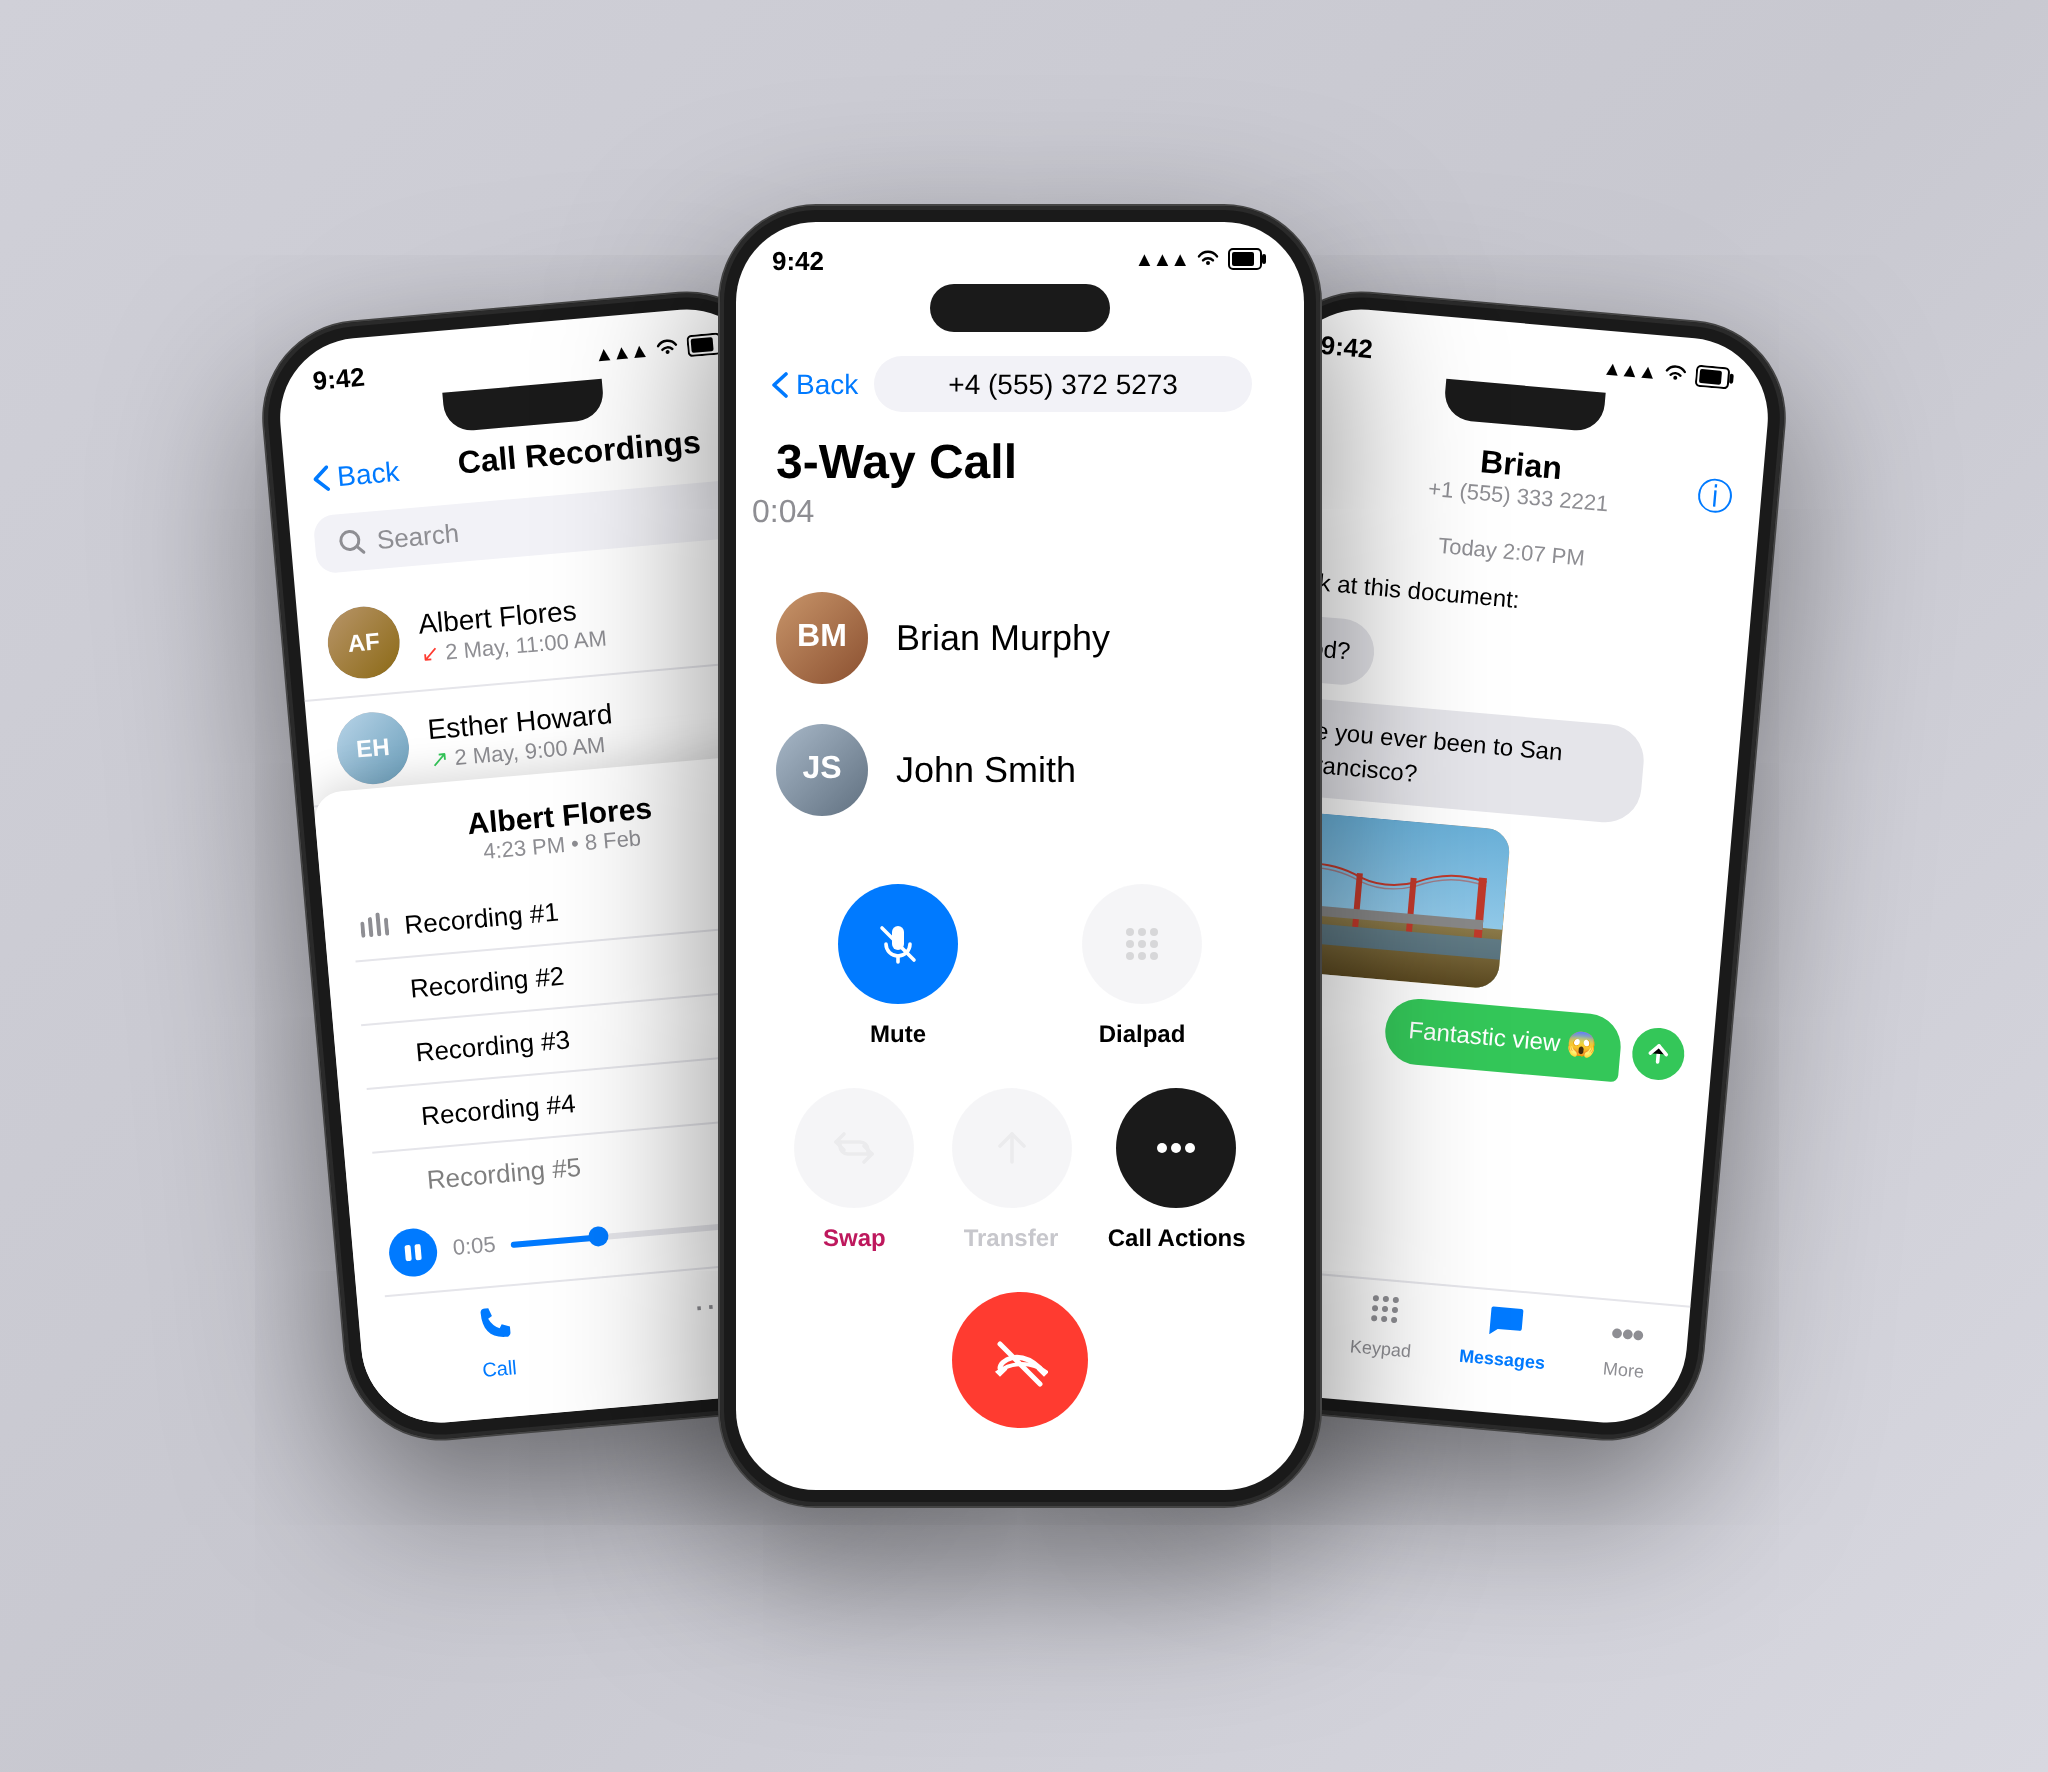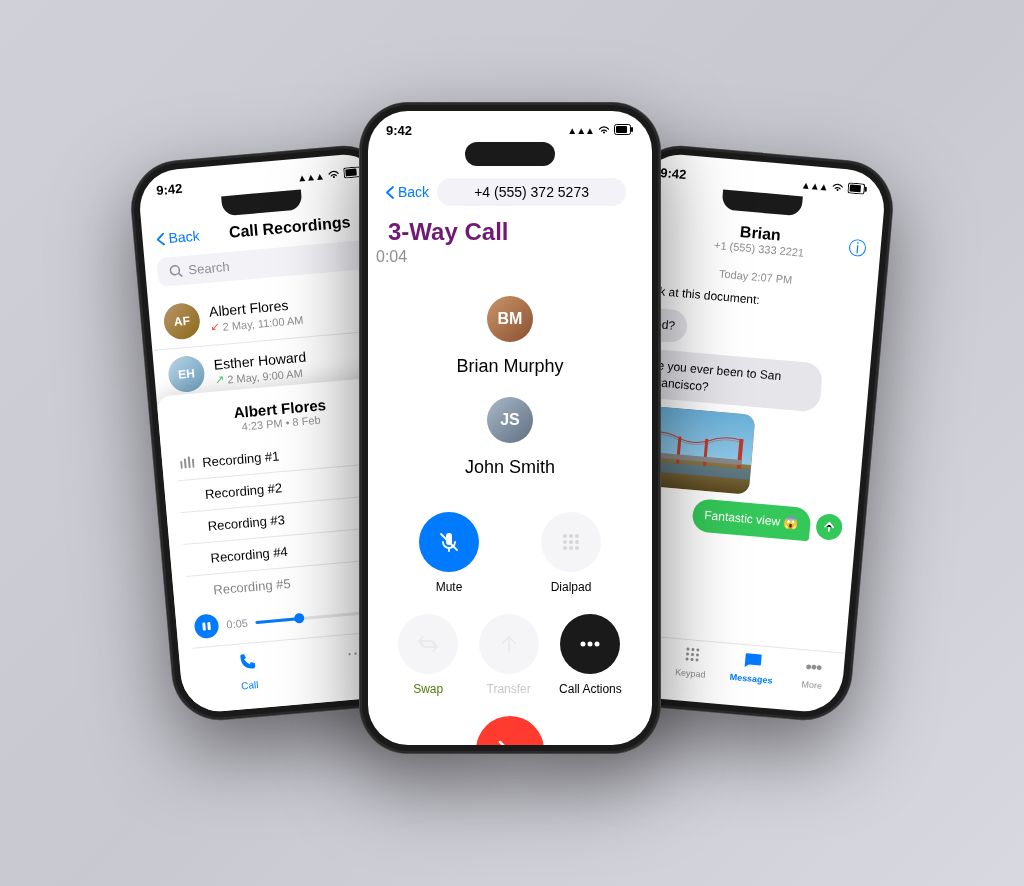--- a/index.html
+++ b/index.html
@@ -302,36 +302,35 @@
       font-weight: 500;
       color: #000;
       margin: 0 8px;
     }
 
     .call-title {
       font-size: 24px;
       font-weight: 700;
       padding: 0 20px;
       margin-bottom: 2px;
-      color: #701a75;
+      color: #000000;
     }
 
     .call-duration {
       font-size: 16px;
       color: #8e8e93;
       padding: 0 8px;
       margin-bottom: 20px;
     }
 
     .caller-item {
       display: flex;
       align-items: center;
       padding: 10px 20px;
       gap: 14px;
-      flex-direction: column;
     }
 
     .caller-avatar {
       width: 46px;
       height: 46px;
       border-radius: 50%;
       background: #c7c7cc;
       flex-shrink: 0;
       overflow: hidden;
       display: flex;
@@ -350,20 +349,21 @@
       display: flex;
       justify-content: space-around;
       margin-bottom: 20px;
     }
 
     .ctrl-btn {
       display: flex;
       flex-direction: column;
       align-items: center;
       gap: 8px;
+      font-weight: bold;
     }
 
     .ctrl-circle {
       width: 60px;
       height: 60px;
       border-radius: 50%;
       background: #e5e5ea;
       display: flex;
       align-items: center;
       justify-content: center;
@@ -756,21 +756,21 @@
         <div class="controls-row">
           <div class="ctrl-btn">
             <div class="ctrl-circle disabled">
               <svg width="22" height="22" viewBox="0 0 22 22" fill="none">
                 <path d="M6 4l-4 4 4 4" stroke="#c7c7cc" stroke-width="1.8" stroke-linecap="round" stroke-linejoin="round"></path>
                 <path d="M2 8h12a4 4 0 014 4v2" stroke="#c7c7cc" stroke-width="1.8" stroke-linecap="round"></path>
                 <path d="M16 18l4-4-4-4" stroke="#c7c7cc" stroke-width="1.8" stroke-linecap="round" stroke-linejoin="round"></path>
                 <path d="M20 14H8a4 4 0 01-4-4V8" stroke="#c7c7cc" stroke-width="1.8" stroke-linecap="round"></path>
               </svg>
             </div>
-            <span class="ctrl-label" style="color:#4d7c0f;text-align:center;">Swap</span>
+            <span class="ctrl-label" style="color:#be185d;text-align:center;">Swap</span>
           </div>
           <div class="ctrl-btn">
             <div class="ctrl-circle disabled">
               <svg width="22" height="22" viewBox="0 0 22 22" fill="none">
                 <path d="M11 18V4" stroke="#c7c7cc" stroke-width="1.8" stroke-linecap="round"></path>
                 <path d="M5 10l6-6 6 6" stroke="#c7c7cc" stroke-width="1.8" stroke-linecap="round" stroke-linejoin="round"></path>
               </svg>
             </div>
             <span class="ctrl-label" style="color:#c7c7cc;">Transfer</span>
           </div>

